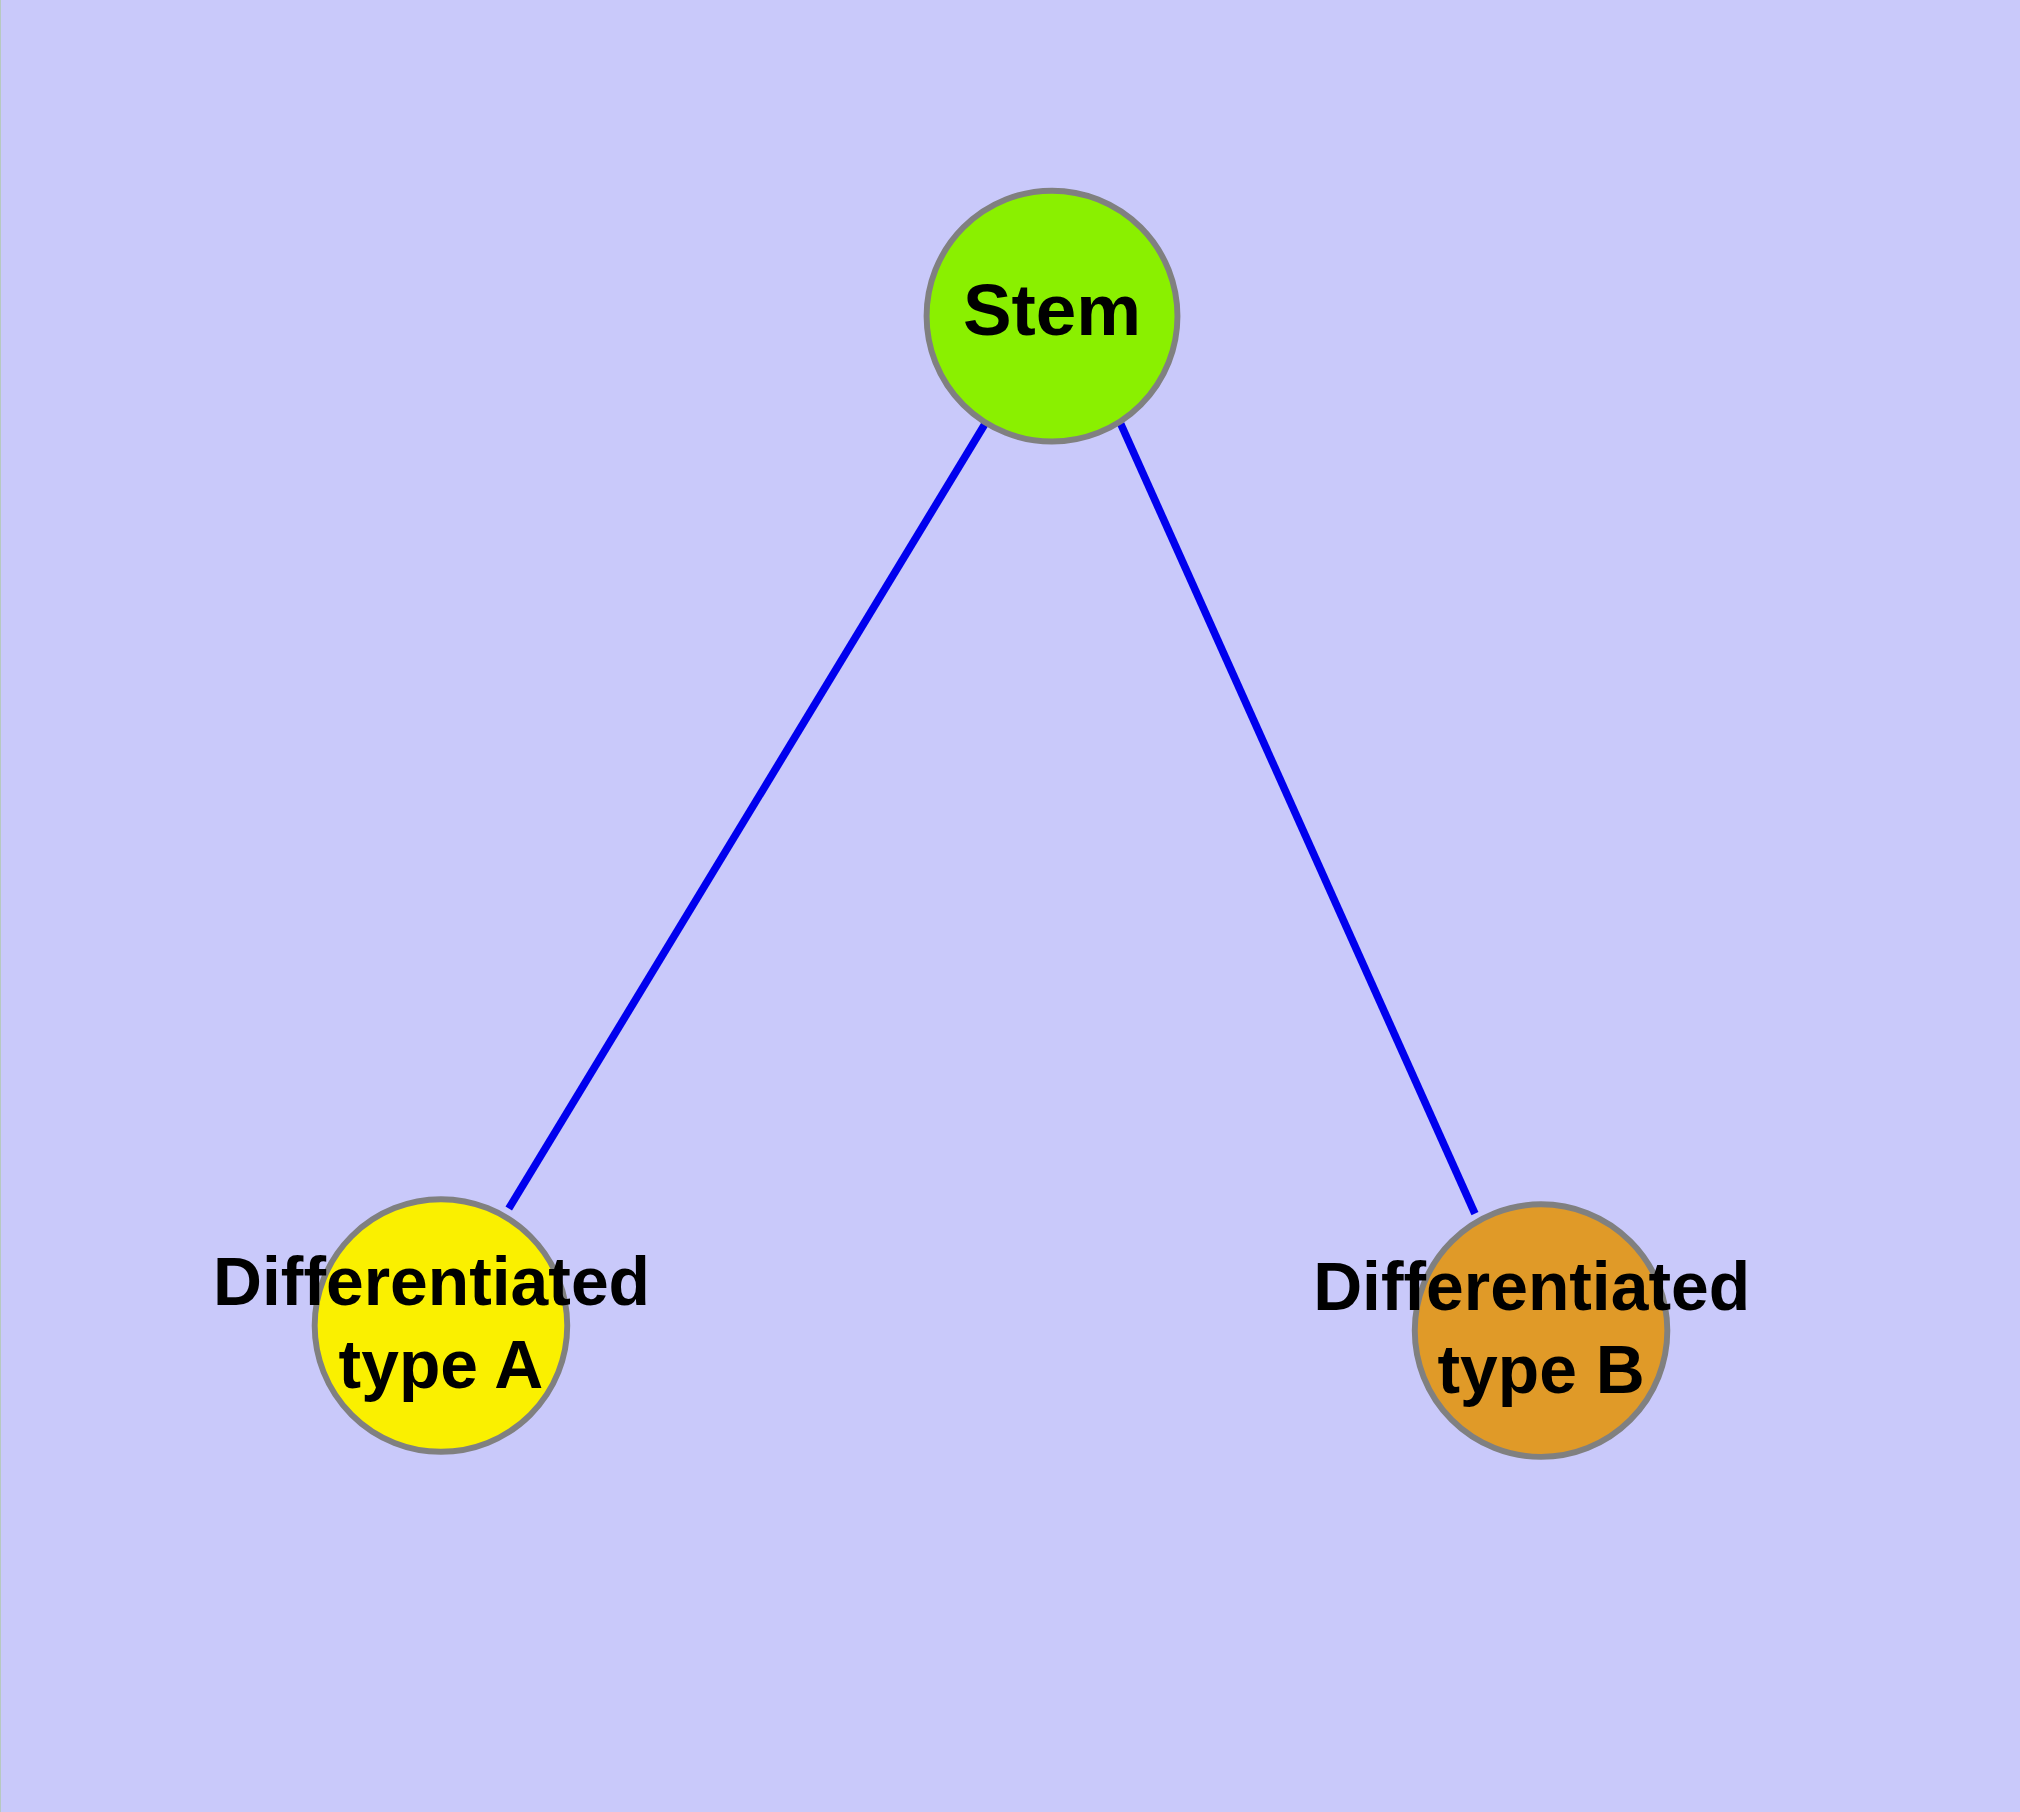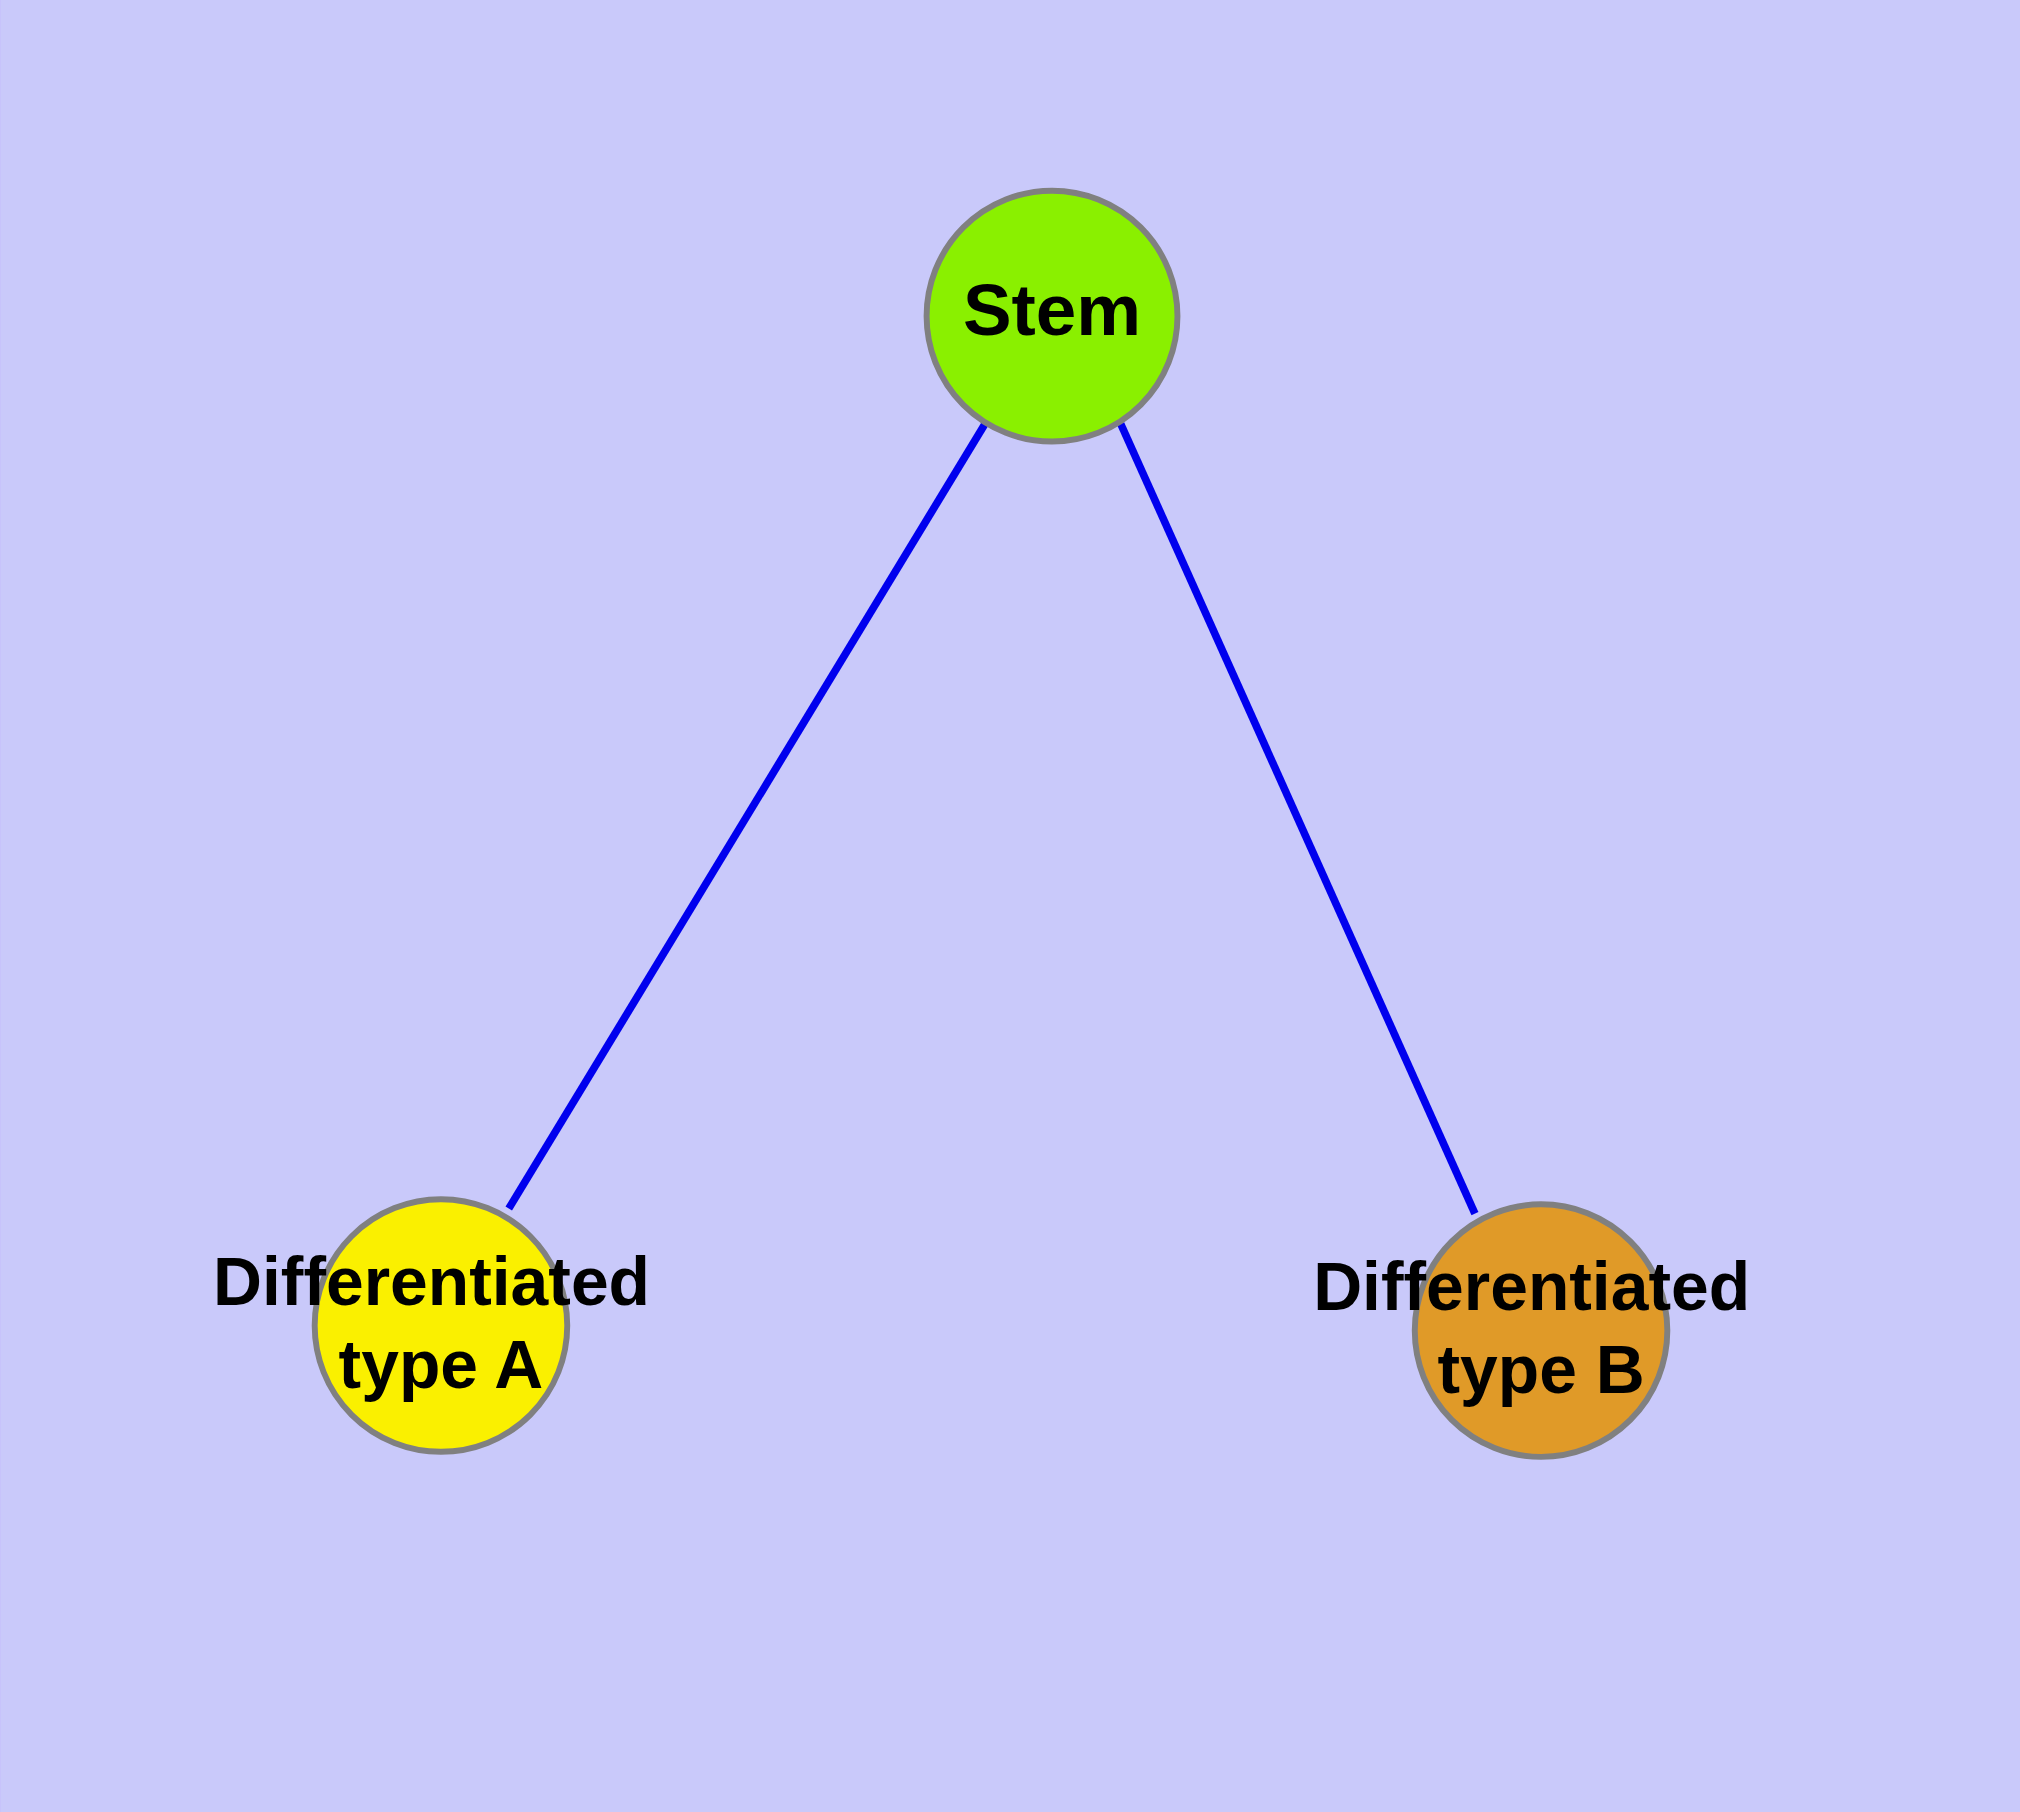--- a/index.html
+++ b/index.html
@@ -28,21 +28,21 @@
     font-family: "Liberation Sans", sans-serif;
     font-weight: bold;
     fill: #000000;
     text-anchor: middle;
     dominant-baseline: middle;
   }
 </style>
 </head>
 <body>
 
-<div id="canvas" style="width: 2021px; height: 1812px; background: #c4b5fd;">
+<div id="canvas" style="width: 2021px; height: 1812px; background: #84cc16;">
   <svg id="graph-svg" viewBox="0 0 2384 2138" style="width: 2021px; height: 1812px;">
 
     <rect id="bg-rect" x="0" y="0" width="2384" height="2138" fill="#c9c9fa"></rect>
 
     <g id="edges-layer">
       <line id="edge-stem-to-a" x1="1162" y1="500" x2="600" y2="1426" stroke="#0000ee" stroke-width="9" stroke-linecap="butt"></line>
       <line id="edge-stem-to-b" x1="1322" y1="500" x2="1740" y2="1432" stroke="#0000ee" stroke-width="9" stroke-linecap="butt"></line>
     </g>
 
     <g id="nodes-layer">

